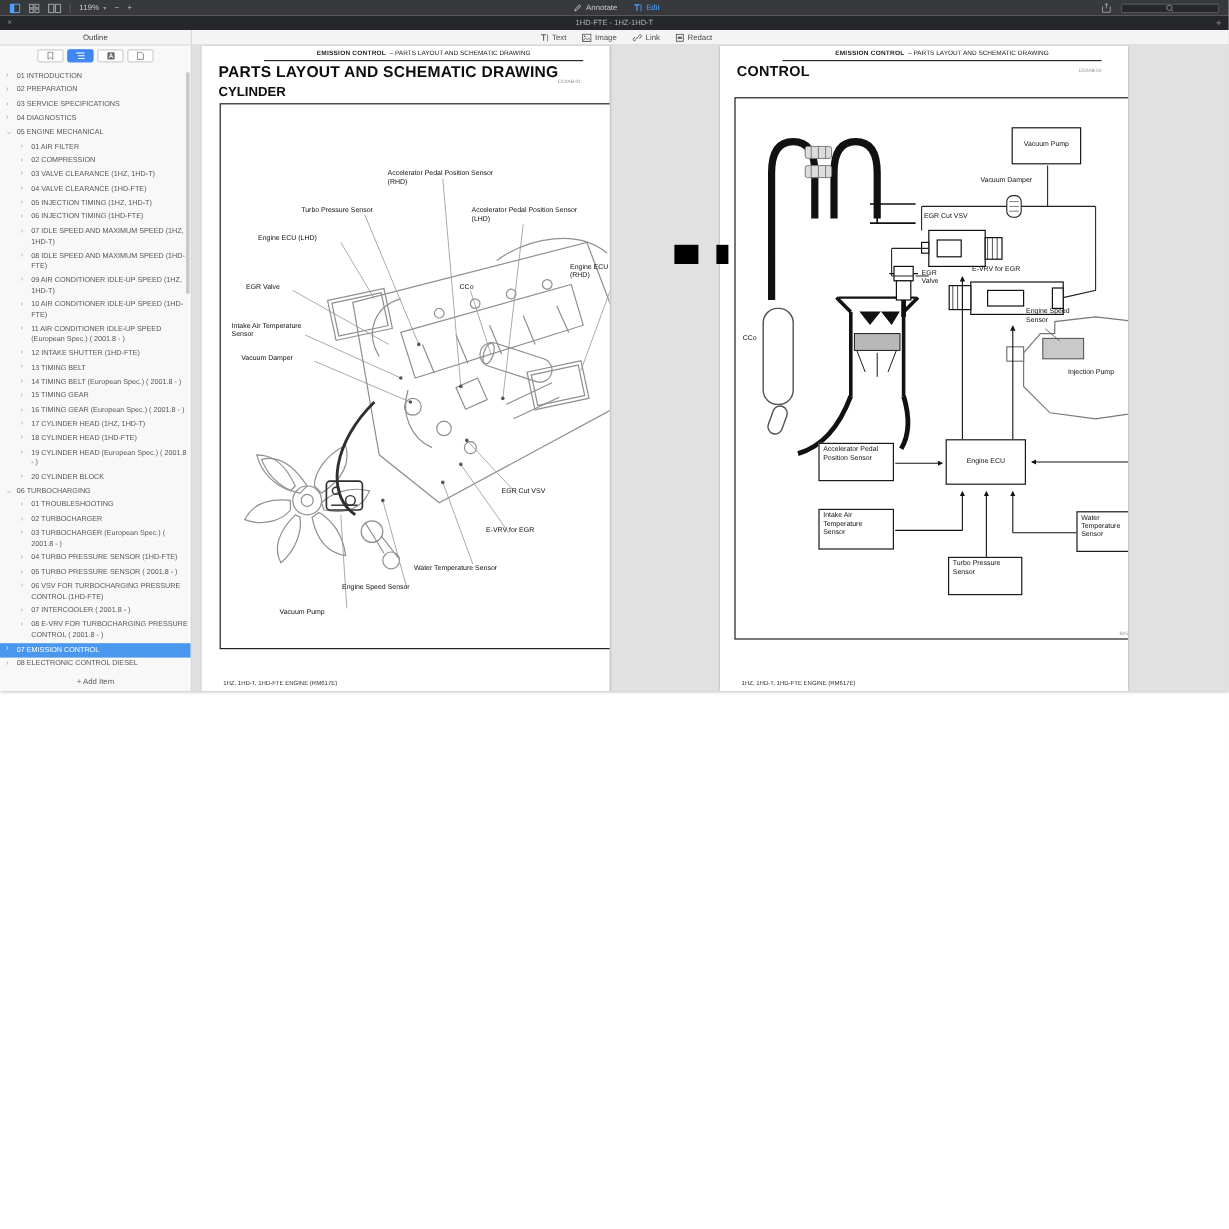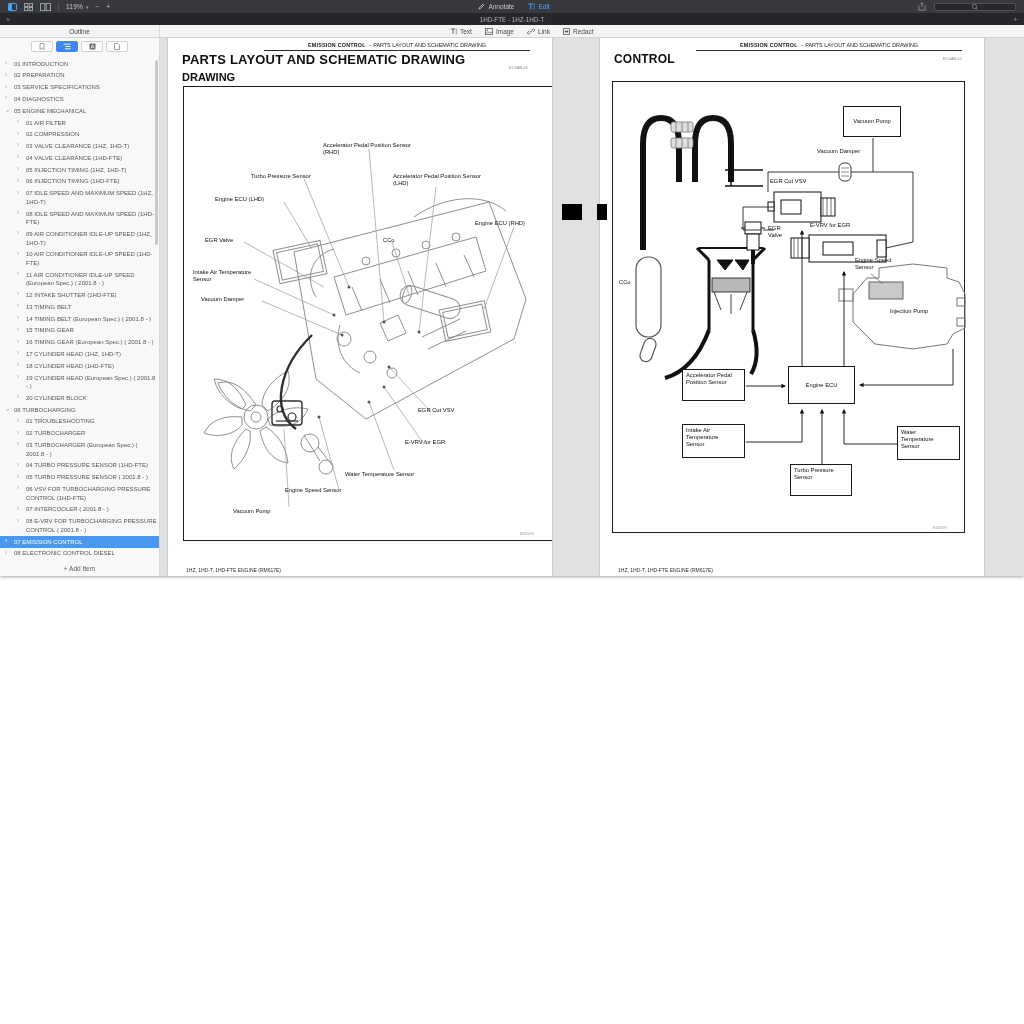--- a/index.html
+++ b/index.html
@@ -43,21 +43,21 @@
   .o-item .chev { position:absolute; left:5px; top:1px; color:#a2a4a7; font-size:6.5px; }
   .o-item.lvl2 .chev { left:17px; }
   .o-item .chev.exp { transform:rotate(90deg); transform-origin:40% 55%; display:inline-block; }
   .o-item.sel { background:#4a97f0; color:#fff; }
   .o-item.sel .chev { color:#fff; }
   .additem { position:absolute; bottom:4px; left:0; right:0; text-align:center; font-size:6.5px; color:#5a5c5e; }
   .sb-scroll { position:absolute; right:1px; top:22px; width:3px; height:185px; background:#c9c9cb; border-radius:2px; }
 
   
   .content { position:absolute; left:160px; top:38px; right:0; bottom:0; background:#e1e1e2; overflow:hidden; }
-  .page { position:absolute; top:0; width:384px; height:538px; background:#fff; box-shadow:0 0 2px rgba(0,0,0,.3); overflow:hidden; }
+  .page { position:absolute; top:0; width:340px; height:538px; background:#fff; box-shadow:0 0 2px rgba(0,0,0,.3); overflow:hidden; }
   .page.left { left:8px; } .page.right { left:440px; }
   .run-head { position:absolute; top:4px; right:22px; width:266px; font-size:5.4px; color:#1c1c1c; text-align:center; white-space:nowrap; border-bottom:1px solid #2a2a2a; padding-bottom:2px; overflow:hidden; }
   .run-head b { letter-spacing:.2px; }
   .pg-title { position:absolute; top:14px; left:14px; font-size:13px; font-weight:bold; color:#0e0e0e; letter-spacing:.2px; white-space:nowrap; }
   .pg-title.sm { font-size:12px; }
   .pg-code { position:absolute; font-size:4px; color:#8a8a8a; }
   .pg-sub { position:absolute; top:33px; left:14px; font-size:11px; font-weight:bold; color:#0e0e0e; }
   .frame { position:absolute; border:1px solid #1e1e1e; background:#fff; }
   .frame.lf { left:15px; top:48px; width:374px; height:455px; }
   .frame.rf { left:12px; top:43px; width:353px; height:452px; }
@@ -246,21 +246,21 @@
   </div>
 
   <div class="content">
 
     <div class="page left">
       <div class="run-head">
         <b>EMISSION CONTROL</b>&nbsp;&nbsp;<span>–   PARTS LAYOUT AND SCHEMATIC DRAWING</span>
       </div>
       <div class="pg-title">PARTS LAYOUT AND SCHEMATIC DRAWING</div>
       <div class="pg-code" style="top:27px; right:24px;">EC0AB-01</div>
-      <div class="pg-sub">DRAWING</div>
+      <div class="pg-sub">CYLINDER</div>
 
       <div class="frame lf">
         <svg class="lay" style="left:0;top:0;" width="374" height="455" viewBox="0 0 374 455">
           <g stroke="#8f8f8f" fill="none" stroke-width="1">
 
             <circle cx="72" cy="330" r="12"></circle>
               <circle cx="72" cy="330" r="5"></circle>
             <g id="bl">
                 <path d="M72,318 C60,300 48,292 34,296 C40,312 54,322 66,324 Z"></path>
               </g>

